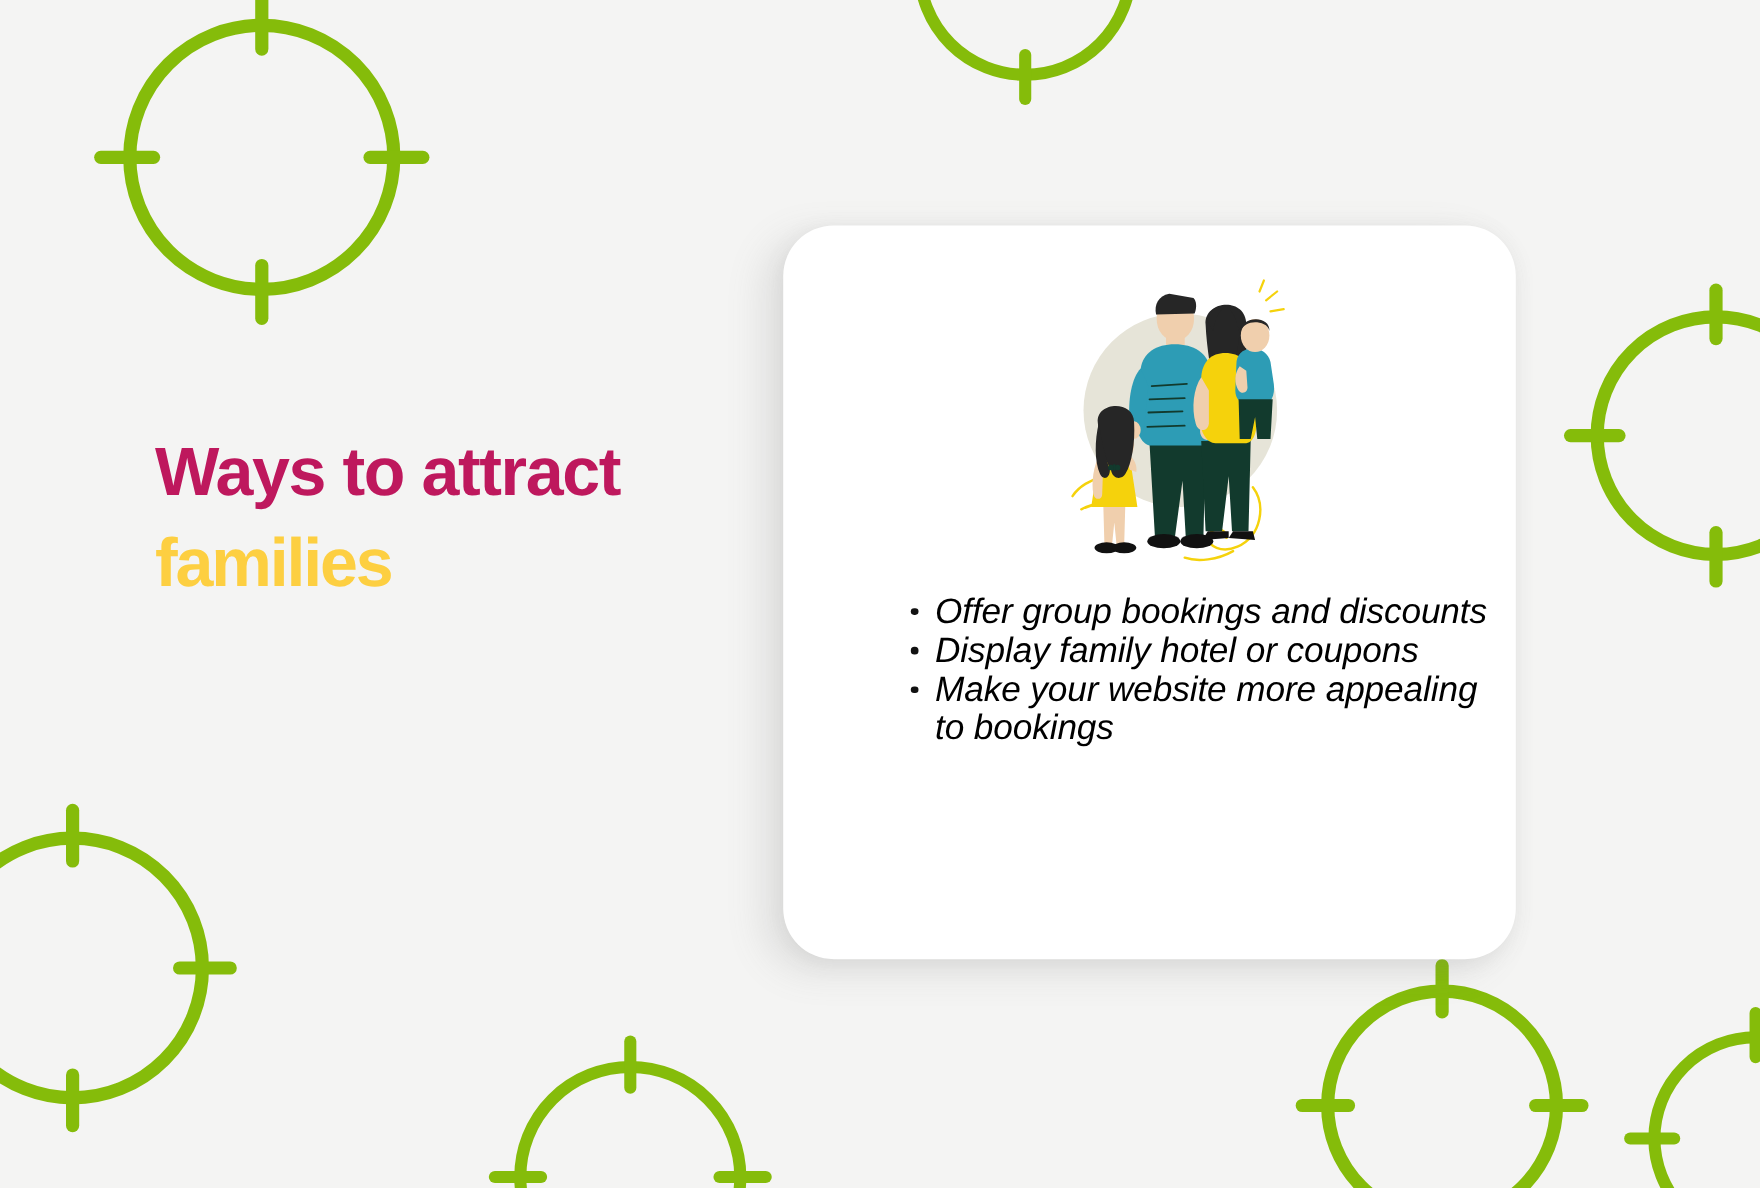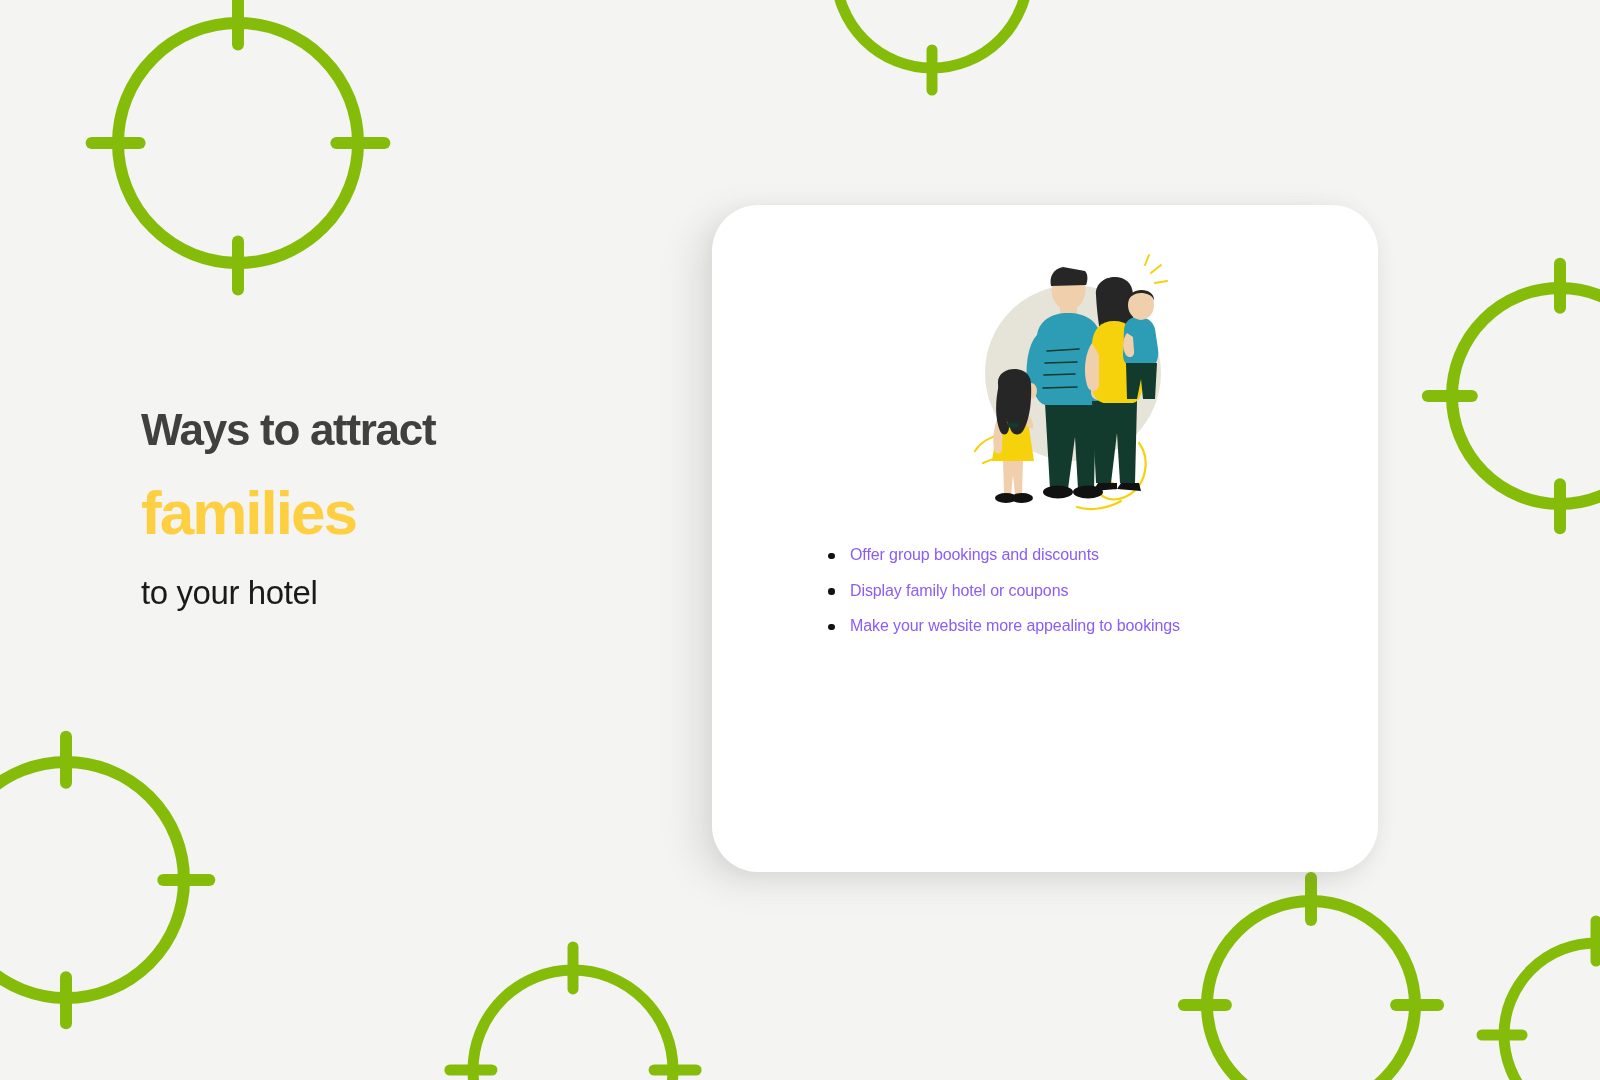--- a/index.html
+++ b/index.html
@@ -59,26 +59,27 @@
     position: absolute;
     left: 108px;
     top: 333px;
     width: 520px;
     margin: 0;
     padding: 0 0 0 30px;
     list-style: none;
   }
   #benefits-list li {
     position: relative;
-    font-size: 16px;
+    font-size: 32px;
     line-height: 34.5px;
-    color: #8b5cf6;
+    color: #000000;
     font-weight: 400;
     letter-spacing: -0.1px;
     margin: 0 0 1px 0;
+    font-style: italic;
   }
   #benefits-list li::before {
     content: "";
     position: absolute;
     left: -22px;
     top: 14.5px;
     width: 6.5px;
     height: 6.5px;
     border-radius: 50%;
     background: #111111;
@@ -86,24 +87,24 @@
 
   
   #headline-block {
     position: absolute;
     left: 141px;
     top: 392px;
     width: 560px;
     z-index: 4;
   }
   #headline-line-1 {
-    font-size: 44px;
+    font-size: 62px;
     line-height: 76px;
     font-weight: 700;
-    color: #404040;
+    color: #be185d;
     letter-spacing: -1.3px;
     white-space: nowrap;
   }
   #headline-line-2 {
     font-size: 62px;
     line-height: 102px;
     font-weight: 700;
     color: #fdcf41;
     letter-spacing: -2px;
     white-space: nowrap;
@@ -168,21 +169,20 @@
           <line x1="153" y1="234.1" x2="153" y2="276.1" stroke="#85bc0a" stroke-width="11" stroke-linecap="round"></line>
           <line x1="71.9" y1="153" x2="29.900000000000006" y2="153" stroke="#85bc0a" stroke-width="11" stroke-linecap="round"></line>
           <line x1="234.1" y1="153" x2="276.1" y2="153" stroke="#85bc0a" stroke-width="11" stroke-linecap="round"></line>
         </svg>
       </div>
     </div>
 
   <div id="headline-block">
     <div id="headline-line-1">Ways to attract</div>
     <div id="headline-line-2">families</div>
-    <div id="headline-line-3">to your hotel</div>
   </div>
 
   <div id="promo-card">
 
     <div id="family-illustration">
       <svg viewBox="0 0 220 285" width="220" height="285" xmlns="http://www.w3.org/2000/svg">
 
         <circle cx="108" cy="122" r="88" fill="#e6e4d8"></circle>
 
         <g stroke="#f5d20c" stroke-width="2.2" fill="none" stroke-linecap="round">

